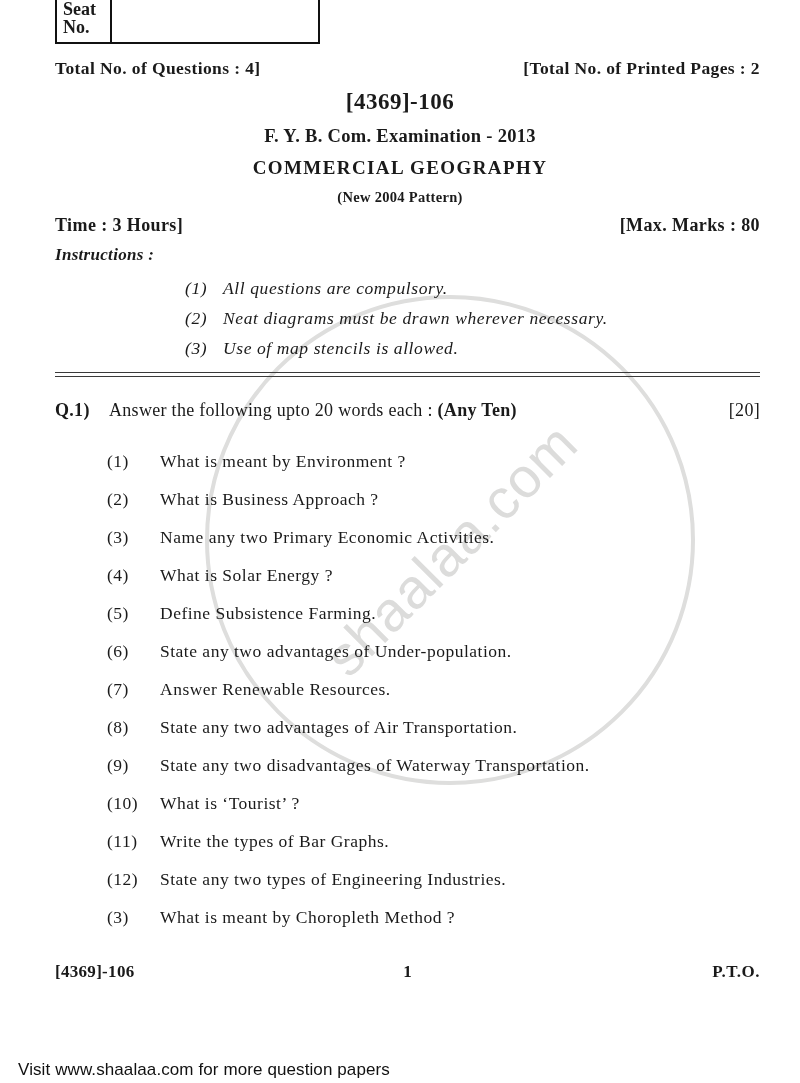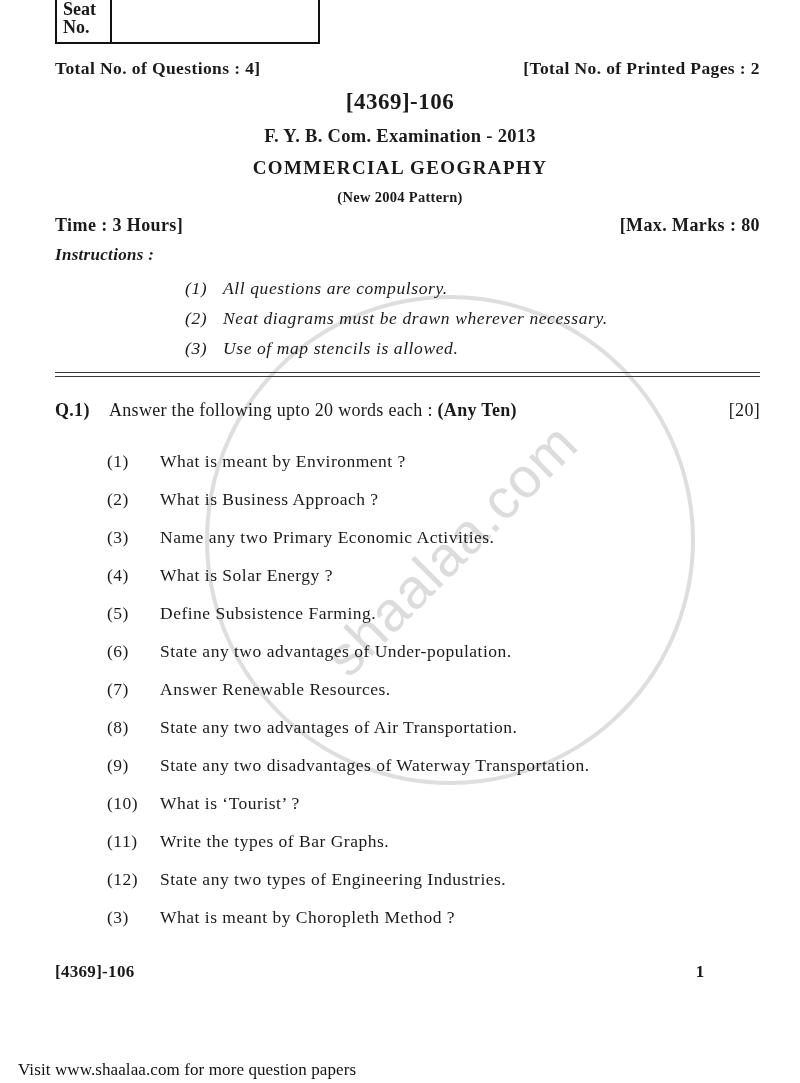--- a/index.html
+++ b/index.html
@@ -259,21 +259,21 @@
     left: 0;
     top: 1020px;
     width: 800px;
     height: 63px;
     background: #ffffff;
     display: flex;
     align-items: center;
     padding-left: 18px;
   }
   #site-banner-text {
-    font-family: Liberation Serif, serif;
+    font-family: Liberation Sans, sans-serif;
     font-size: 17px;
     color: #111;
     letter-spacing: 0.1px;
     margin-top: 36px;
   }
 </style>
 </head>
 <body>
 
 <div id="page">
@@ -383,20 +383,21 @@
       </div>
       <div class="sub-item">
         <span class="sub-num">(3)</span>
         <span class="sub-text">What  is  meant  by  Choropleth  Method  ?</span>
       </div>
     </div>
 
     <div id="footer">
       <span id="footer-left">[4369]-106</span>
       <span id="footer-center">1</span>
+      <span id="footer-right">P.T.O.</span>
     </div>
 
   </div>
 </div>
 
 <div id="site-banner">
   <span id="site-banner-text">Visit www.shaalaa.com for more question papers</span>
 </div>
 
 </body></html>

